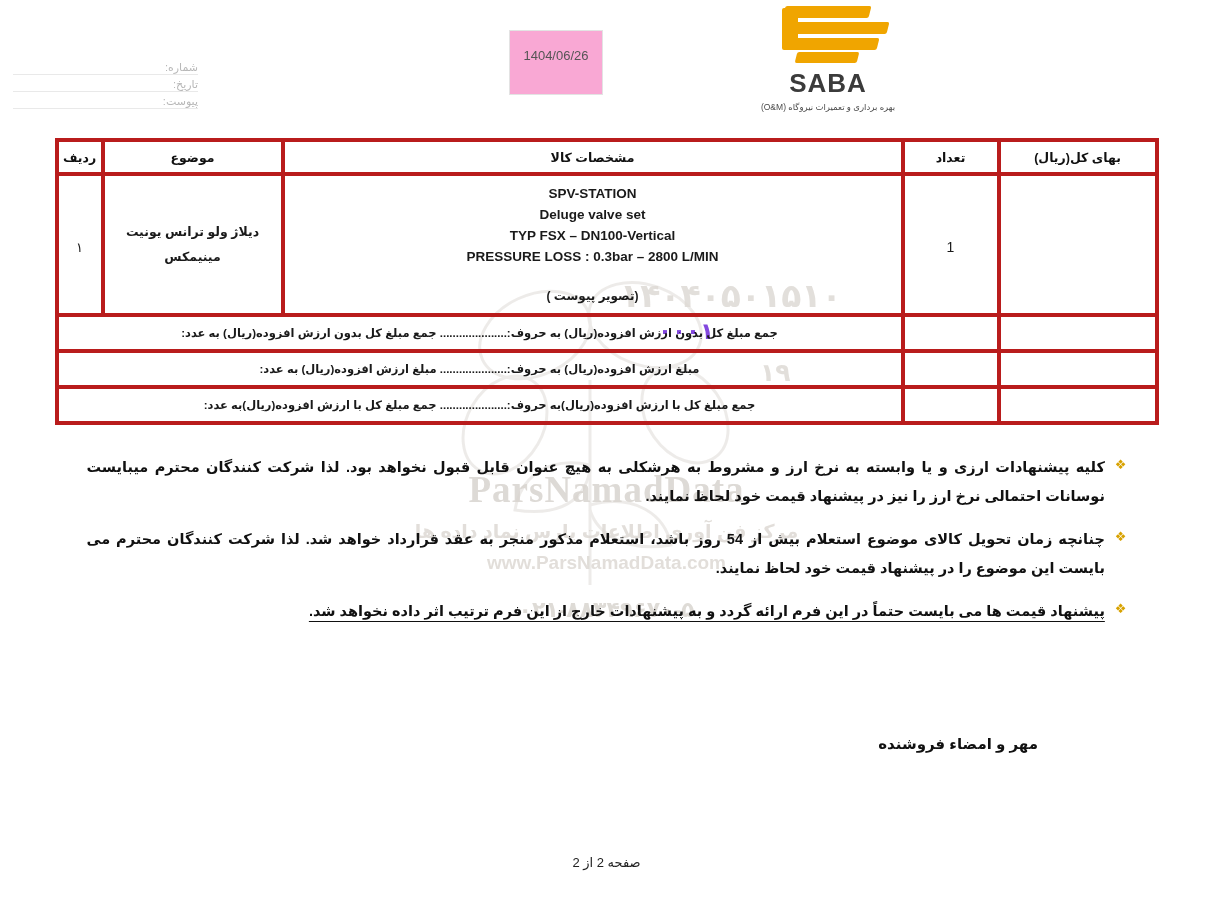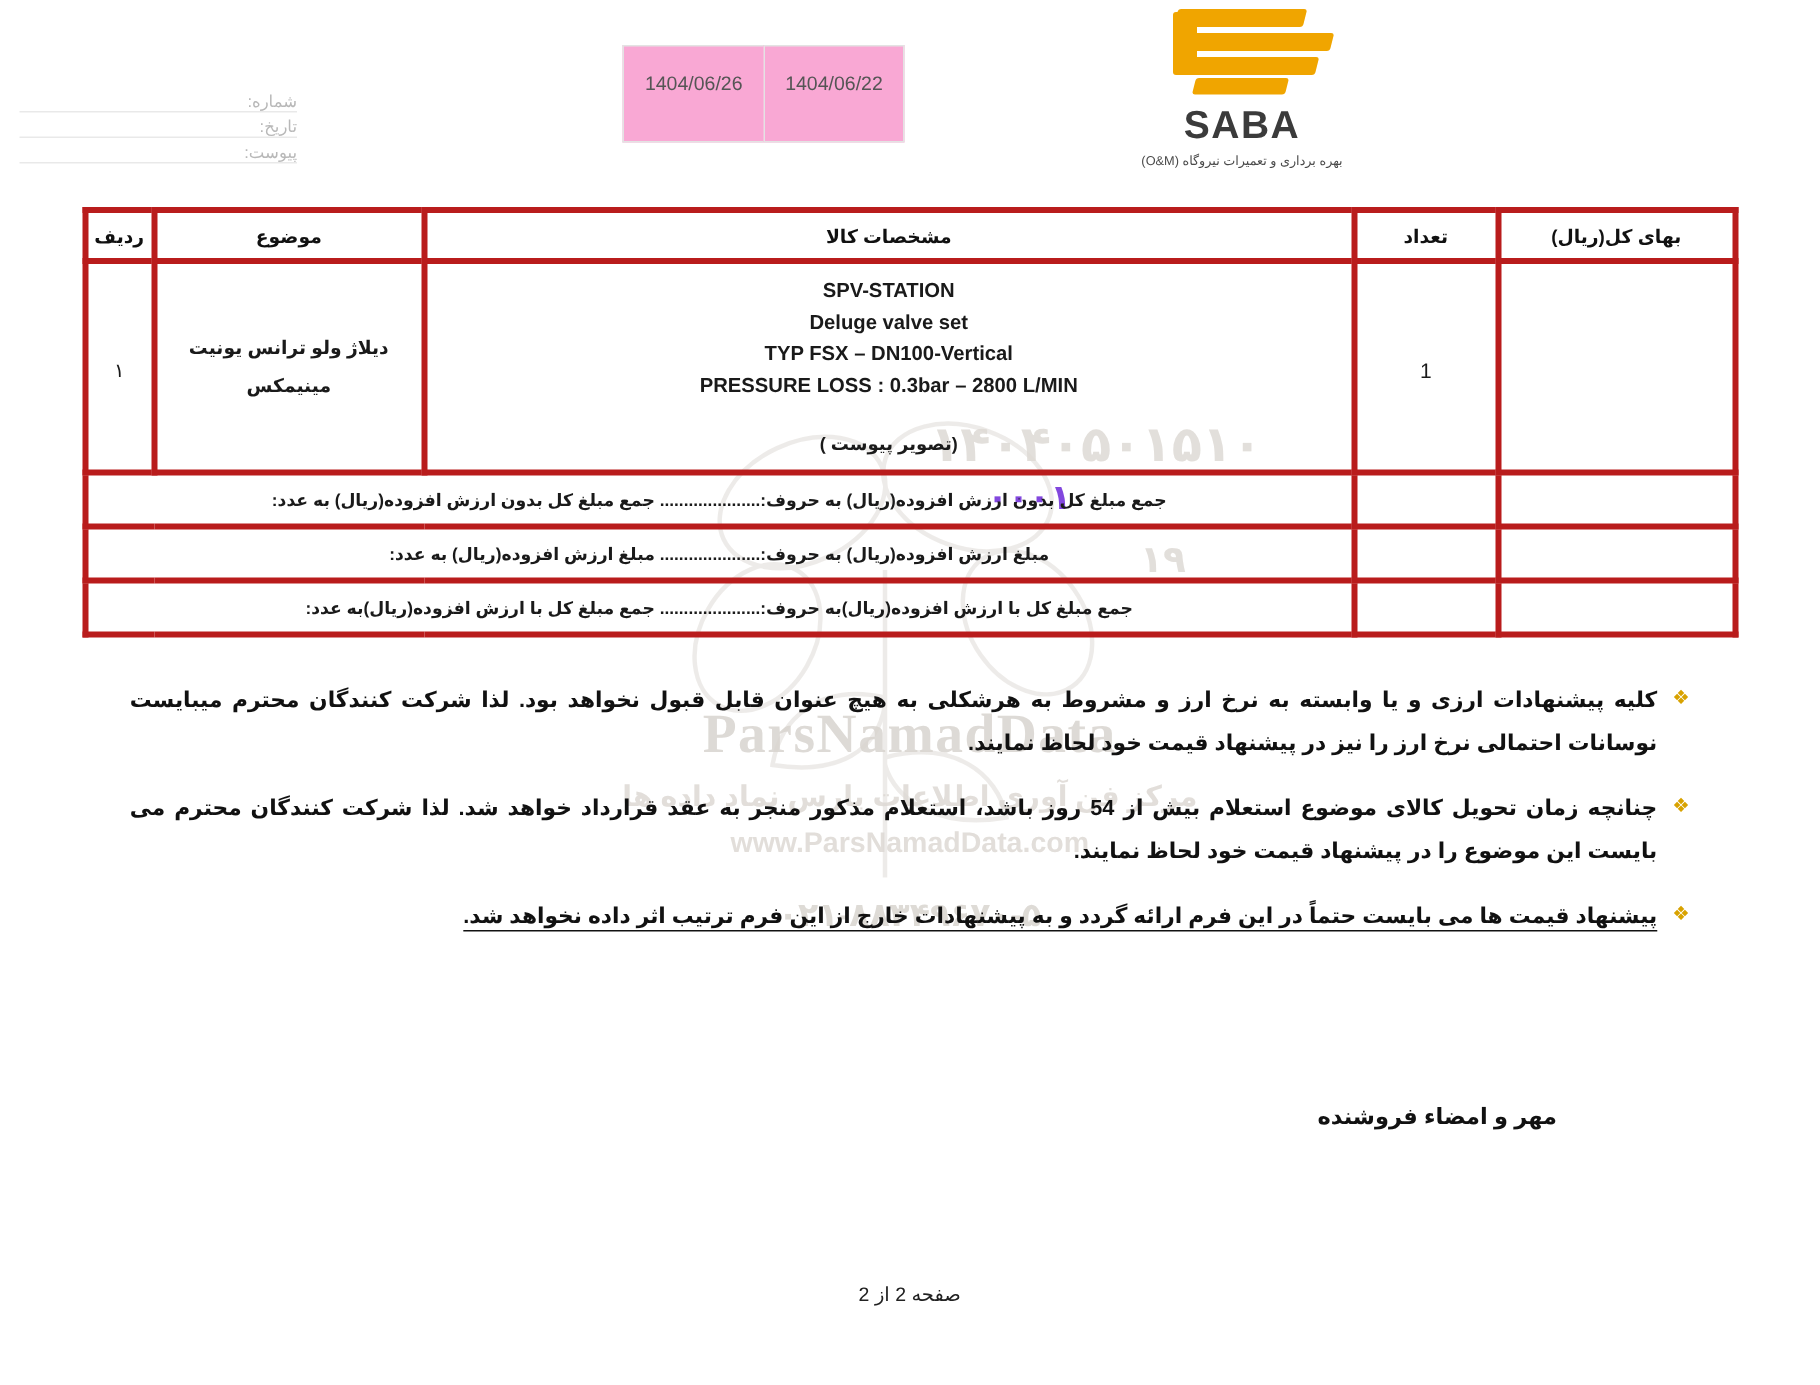--- a/index.html
+++ b/index.html
@@ -315,21 +315,20 @@
 
   <div class="header">
 
     <div class="meta-labels">
       <div class="meta-row">شماره:</div>
       <div class="meta-row">تاریخ:</div>
       <div class="meta-row">پیوست:</div>
     </div>
 
     <div class="date-boxes">
-      <div class="date-box">1404/06/22</div>
       <div class="date-box">1404/06/26</div>
     </div>
 
     <div class="logo-wrap">
       <div class="logo-mark">
         <span class="b1"></span>
         <span class="b2"></span>
         <span class="b3"></span>
         <span class="b4"></span>
         <span class="b-block"></span>

